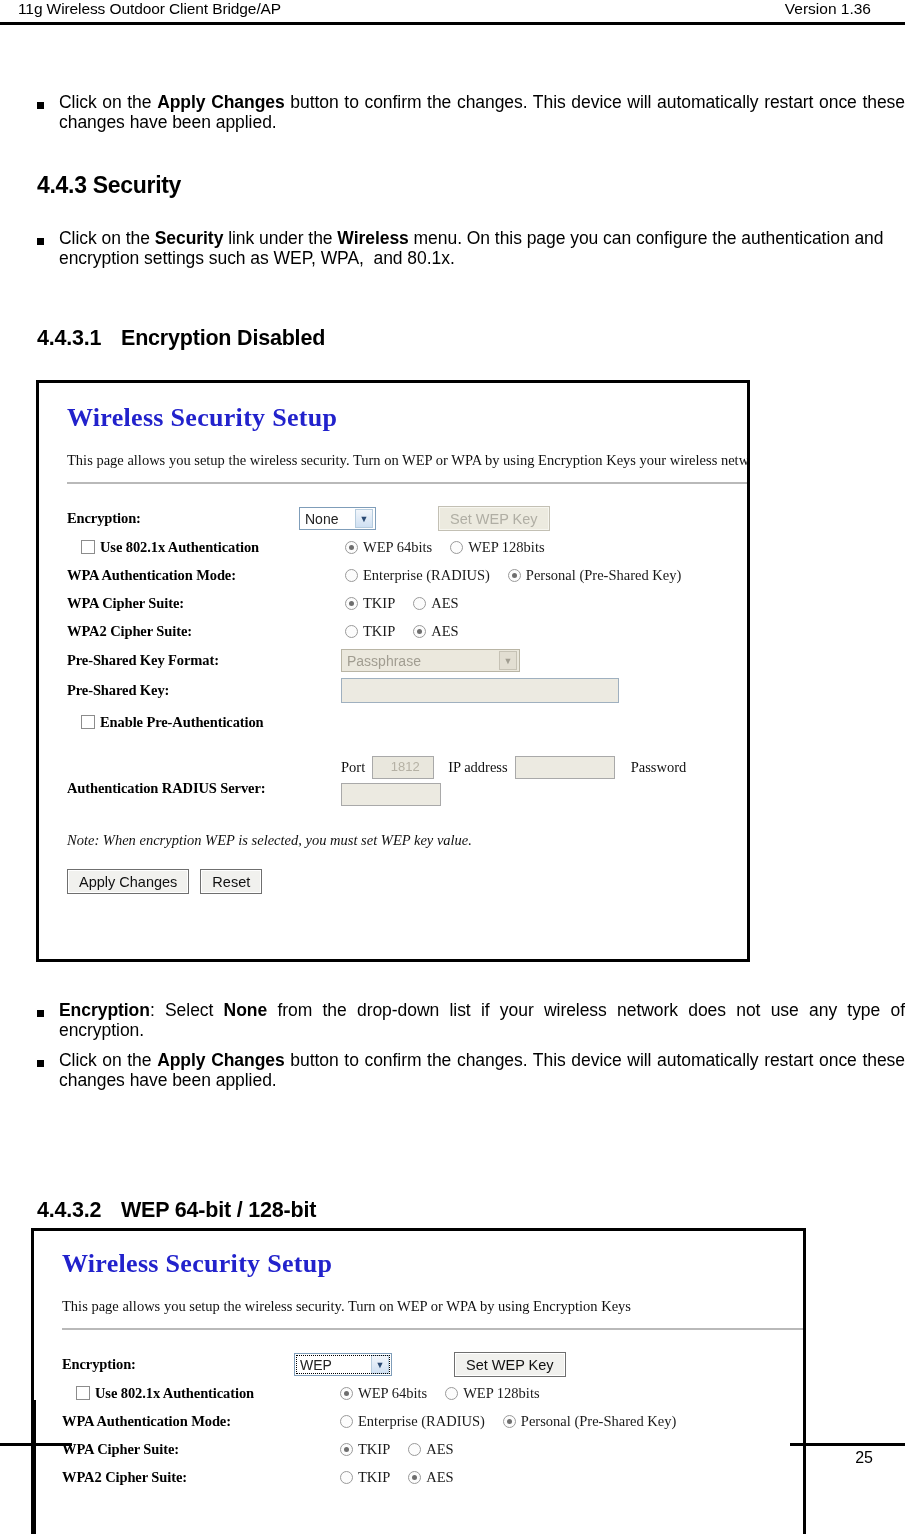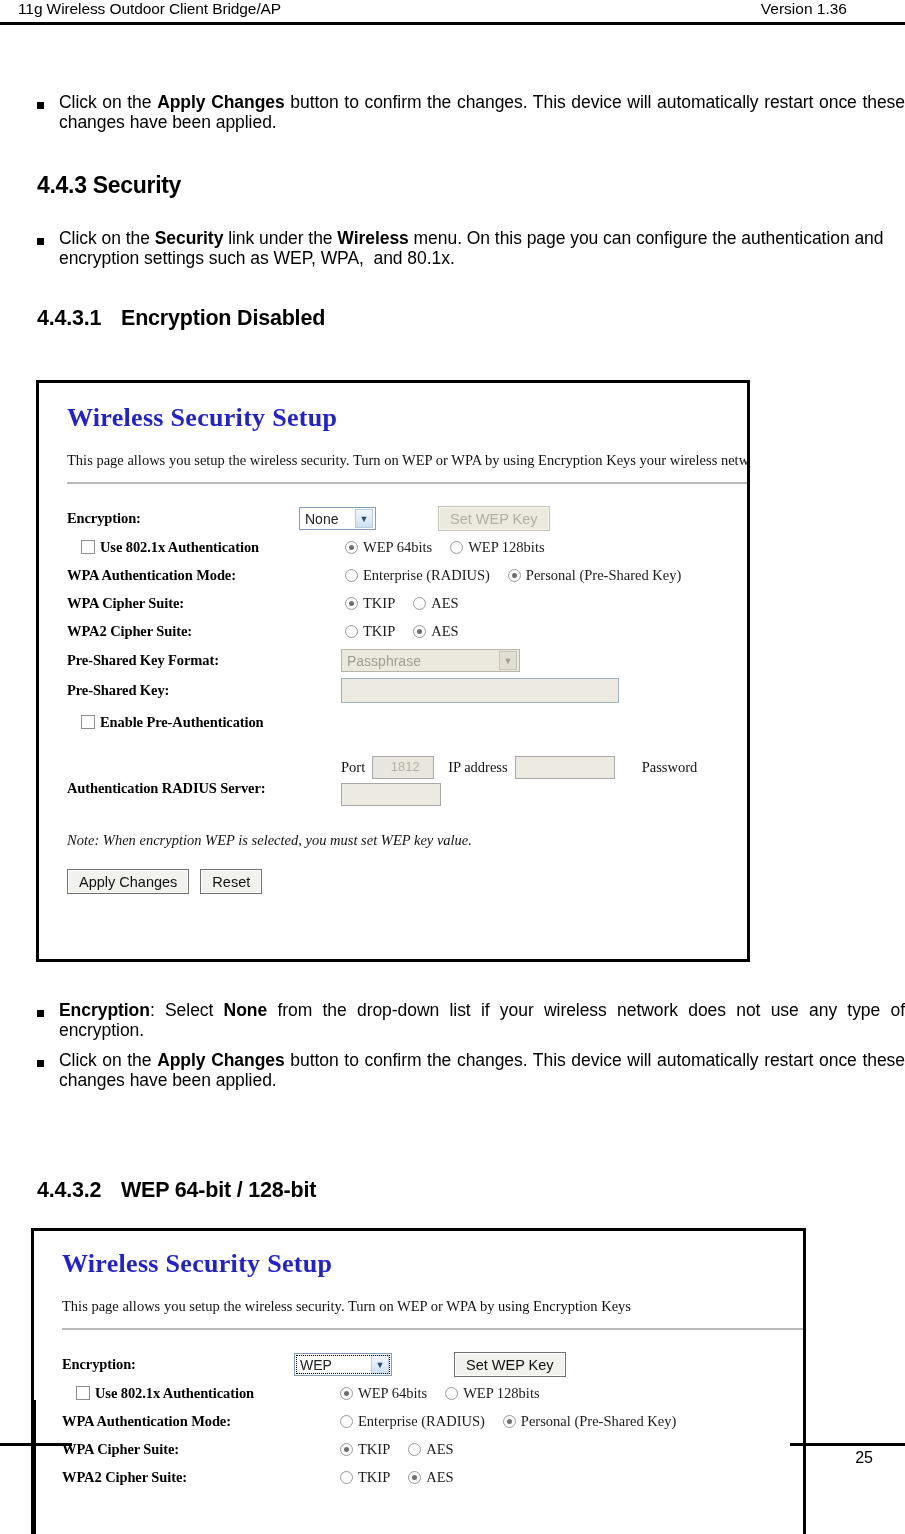--- a/index.html
+++ b/index.html
@@ -12,21 +12,21 @@
     position:relative;
     overflow:hidden;
   }
 
   
   .page-header{
     position:absolute; left:0; top:0; width:905px; height:24px;
     display:flex; align-items:flex-start; justify-content:space-between;
   }
   .page-header .ttl{ font-size:15.5px; padding-left:18px; letter-spacing:-0.1px;}
-  .page-header .ver{ font-size:15.5px; padding-right:58px; }
+  .page-header .ver{ font-size:15.5px; padding-right:34px; }
   .header-rule{
     position:absolute; left:0; top:22px; width:905px; height:3px; background:#000;
   }
 
   .bullet-row{
     position:absolute;
     display:flex;
     width:868px;
     left:37px;
   }
@@ -54,21 +54,21 @@
     font-size:23px; font-weight:bold; margin:0;
     letter-spacing:-0.3px;
     left:37px;
   }
   h3.subsec{
     position:absolute;
     font-size:21.5px; font-weight:bold; margin:0;
     letter-spacing:-0.2px;
     left:37px;
   }
-  h3.subsec .num{ display:inline-block; width:84px; }
+  h3.subsec .num{ display:inline-block; width:84px;margin-top:20px; }
 
   
   .panel{
     position:absolute;
     background:#fff;
     border:3px solid #000;
     overflow:hidden;
     padding-left:20px;
   }
   .panel-inner{
@@ -297,21 +297,21 @@
     </div>
 
     <div class="frow" style="margin-top:22px; align-items:flex-start;">
       <div class="flabel" style="padding-top:24px;">Authentication RADIUS Server:</div>
       <div class="fctl" style="padding-left:42px; display:block;">
         <div style="display:flex; align-items:center;">
           <span class="inline-lbl">Port</span>
           <span class="tin port">1812</span>
           <span class="inline-lbl" style="margin-left:14px;">IP address</span>
           <span class="tin ip"></span>
-          <span class="inline-lbl" style="margin-left:27px;">Password</span>
+          <span class="inline-lbl" style="margin-left:16px;">Password</span>
         </div>
         <div style="margin-top:4px;">
           <span class="tin pwd"></span>
         </div>
       </div>
     </div>
 
     <div class="note">Note: When encryption WEP is selected, you must set WEP key value.</div>
 
     <div class="btnrow">

